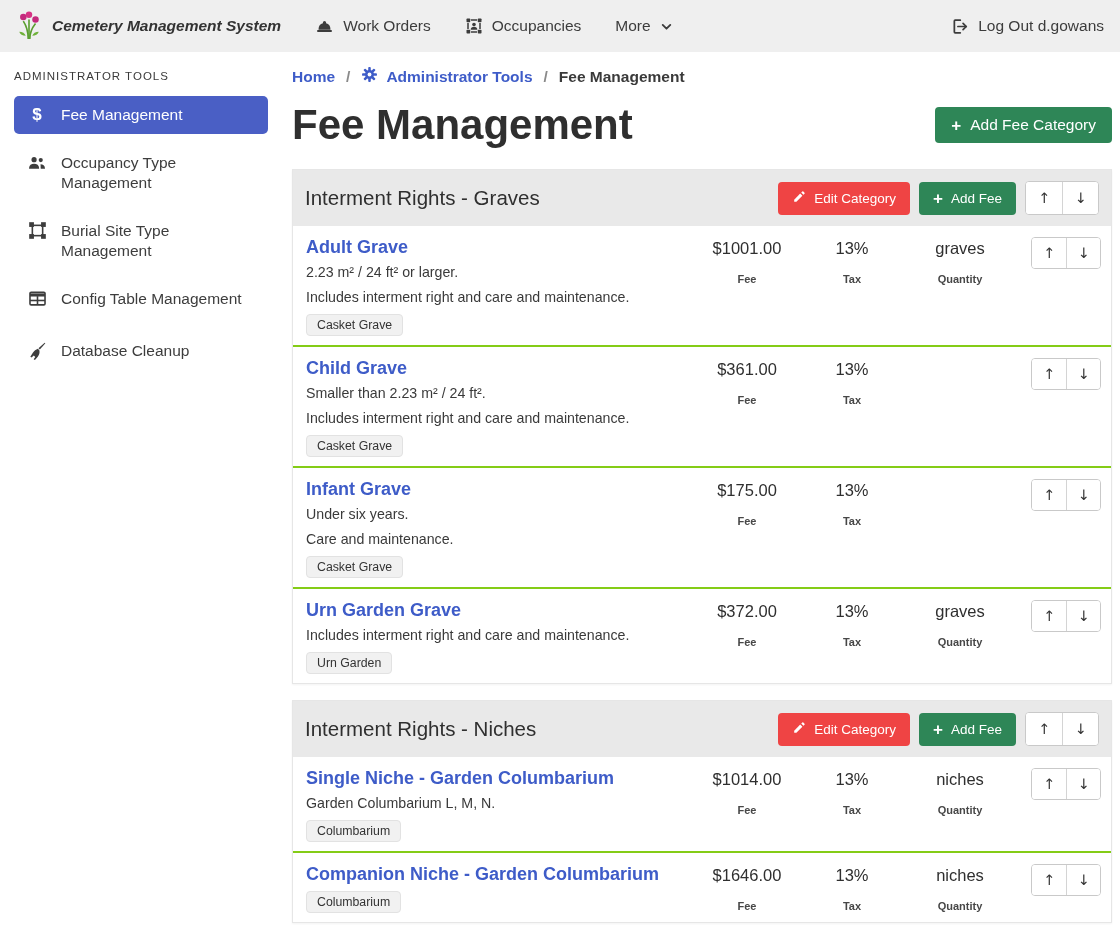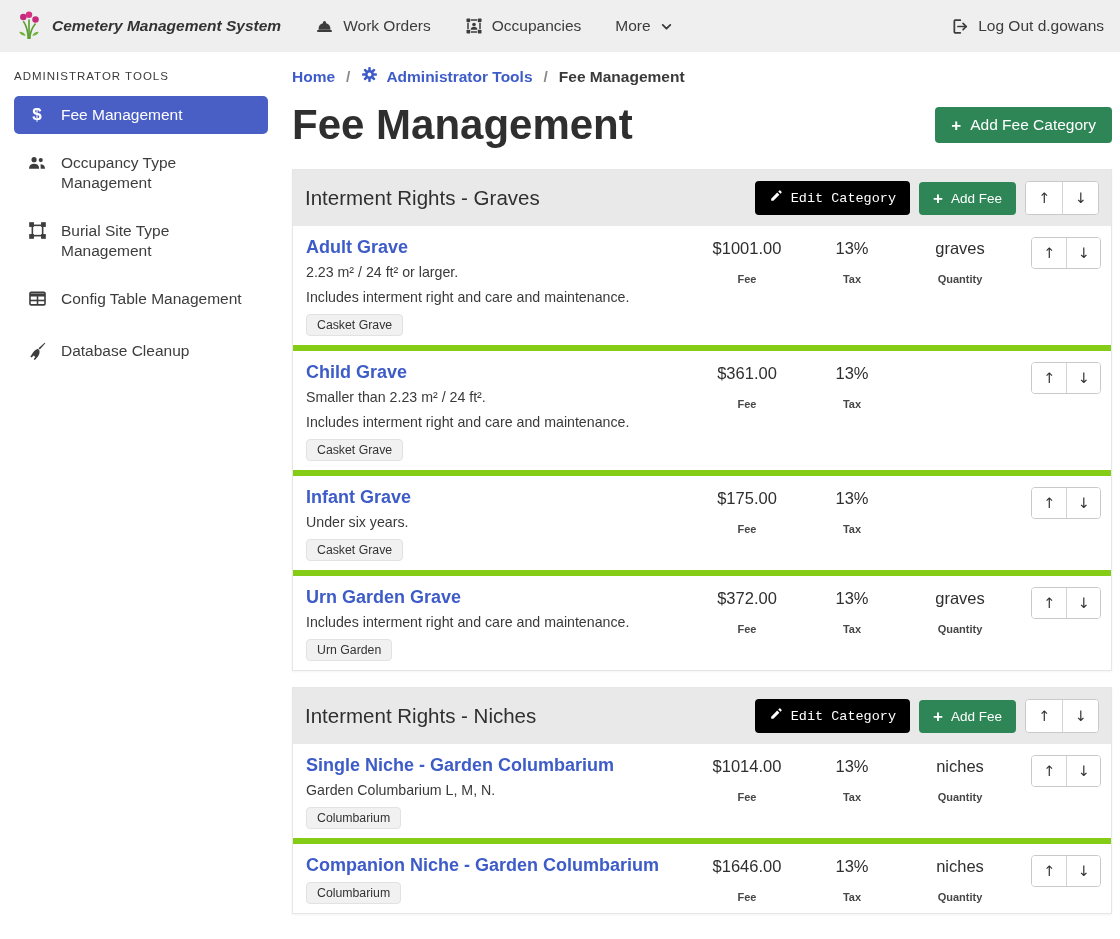--- a/index.html
+++ b/index.html
@@ -41,21 +41,21 @@
   
   .main { flex:1; padding:14px 8px 0 12px; }
   .breadcrumb { display:flex; align-items:center; gap:11px; font-size:15.5px;font-weight:bold; }
   .crumb-link { color:#3e5cc8; text-decoration:none; display:flex; align-items:center; gap:8px; cursor:pointer; }
   .crumb-sep { color:#8a8a8a; }
   .crumb-current { color:#3a3a3a; }
   .page-header { display:flex; justify-content:space-between; align-items:flex-start; margin-top:14px; margin-bottom:20px; }
   .page-title { margin:0; font-size:42px; font-weight:600; color:#2f2f2f; line-height:1.15; }
   .btn { border:none; border-radius:4px; color:#fff; display:inline-flex; align-items:center; cursor:pointer; font-family:"Liberation Sans",sans-serif; }
   .btn-green { background:#2e8657; }
-  .btn-teal { background:#000000;font-family:Liberation Mono, monospace; }
+  .btn-teal { background:#ef4444; }
   .btn-add-category { padding:9px 16px; font-size:15.5px; gap:9px; margin-top:6px; }
   .plus-glyph { font-size:17px; font-weight:bold; line-height:1; }
   
   .category-card {
     border:1px solid #e6e6e6; border-radius:0; overflow:hidden;
     margin-bottom:16px; box-shadow:0 1px 2px rgba(0,0,0,.05); background:#fff;
   }
   .cat-header {
     background:#e9e9e9; display:flex; align-items:center; justify-content:space-between;
     padding:11px 12px;
@@ -65,21 +65,21 @@
   .btn-sm { padding:8px 14px; font-size:13.5px; gap:8px; }
   .arrow-group { display:flex; border:1px solid #c9c9c9; border-radius:4px; overflow:hidden; background:#fff; }
   .arrow-btn {
     width:36px; height:32px; background:#fff; border:none; cursor:pointer;
     font-size:14.5px; color:#333; font-family:"DejaVu Sans", sans-serif; line-height:1;
   }
   .arrow-btn + .arrow-btn { border-left:1px solid #d4d4d4; }
   .arrow-group.row-arrows .arrow-btn { width:34px; height:30px; }
   
   .fee-row { display:flex; align-items:flex-start; padding:11px 10px 9px 13px; }
-  .fee-row + .fee-row { border-top:6px solid #84cc16; }
+  .fee-row + .fee-row { border-top:2px solid #84cc16; }
   .fee-main { flex:1; min-width:0; padding-right:6px; }
   .fee-name { display:inline-block; font-size:18px; font-weight:bold; color:#3e5cc8; text-decoration:none; line-height:20px; margin-bottom:6px; cursor:pointer;text-align:right; }
   .fee-desc { font-size:14.2px; color:#3a3a3a; line-height:19px; margin-bottom:6px; }
   .tag {
     display:inline-block; background:#f1f1f1; border:1px solid #e2e2e2; border-radius:4px;
     padding:3px 10px; font-size:12.3px; color:#333; margin-top:1px;
   }
   .vcol { text-align:center; padding-top:1px; }
   .vcol.c-fee { width:112px; }
   .vcol.c-tax { width:98px; }
@@ -322,20 +322,21 @@
     <div class="arrow-group row-arrows">
       <button class="arrow-btn up-glyph">↑</button>
       <button class="arrow-btn down-glyph">↓</button>
     </div>
   </div>
 
   <div class="fee-row">
     <div class="fee-main">
       <a class="fee-name">Infant Grave</a>
       <div class="fee-desc d1">Under six years.</div>
+      <div class="fee-desc d2">Care and maintenance.</div>
       <span class="tag">Casket Grave</span>
     </div>
     <div class="vcol c-fee">
       <div class="val">$175.00</div>
       <div class="lab">Fee</div>
     </div>
     <div class="vcol c-tax">
       <div class="val">13%</div>
       <div class="lab">Tax</div>
     </div>

